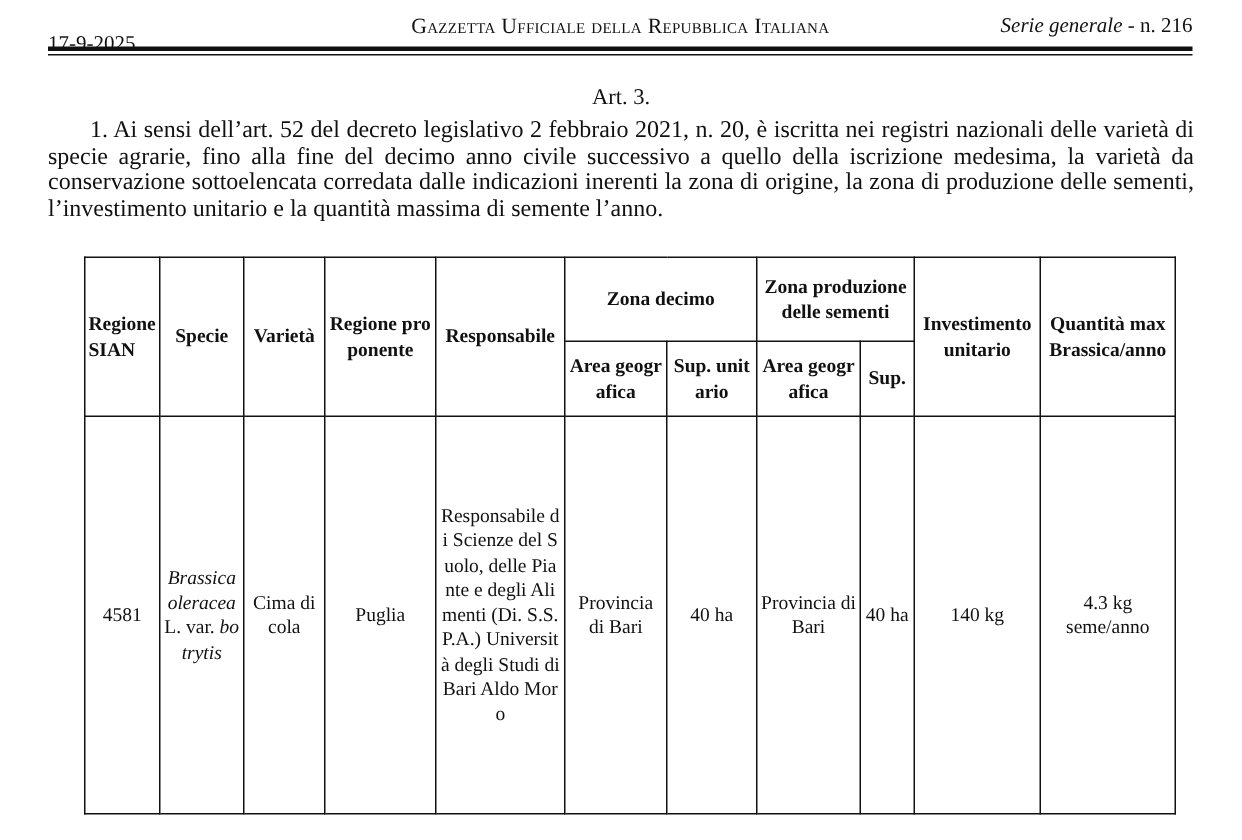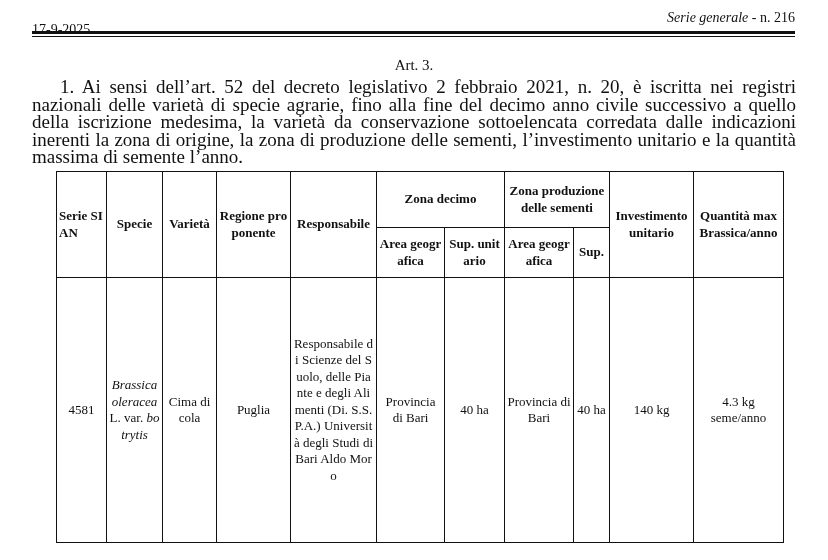--- a/index.html
+++ b/index.html
@@ -7,34 +7,35 @@
          font-family:"Liberation Serif", "DejaVu Serif", serif; color:#111; }
   .hdr { position:absolute; top:10px; left:32px; width:763px; height:20px; font-size:14px; }
   .hdr .date { position:absolute; left:0; top:0;margin-top:12px; }
   .hdr .title { position:absolute; left:0; right:0; text-align:center; top:0; font-variant:small-caps; letter-spacing:0.2px; font-size:14.5px; }
   .hdr .serie { position:absolute; right:0; top:0; }
   .hdr .serie i { font-style:italic; }
   .hdr .serie b { font-weight:normal; }
   .rule1 { position:absolute; top:31px; left:32px; width:763px; height:3px; background:#111; }
   .rule2 { position:absolute; top:36px; left:32px; width:763px; height:1px; background:#111; }
   .art { position:absolute; top:57px; left:0; width:828px; text-align:center; font-size:15px; }
-  .para { position:absolute; top:78px; left:32px; width:764px; font-size:19px; line-height:17.5px; text-align:justify; }
+  .para { position:absolute; top:78px; left:32px; width:764px; font-size:16px; line-height:17.5px; text-align:justify; }
   .para .indent { display:inline-block; width:28px; }
   table { position:absolute; top:171px; left:56px; border-collapse:collapse; table-layout:fixed; font-size:13px; }
   td, th { border:1px solid #111; text-align:center; vertical-align:middle; padding:0 2px; line-height:16.5px; word-break:break-all; overflow:hidden; }
   th { font-weight:bold; }
   th.left { text-align:left; }
   .body-row td { height:264px; }
   .it { font-style:italic;margin-top:29px; }
 </style>
 </head>
 <body>
 
 <div class="hdr">
   <span class="date">17-9-2025</span>
+  <span class="title">Gazzetta Ufficiale della Repubblica Italiana</span>
   <span class="serie"><i>Serie generale</i><span> - n. </span><b>216</b></span>
 </div>
 <div class="rule1"></div>
 <div class="rule2"></div>
 
 <div class="art">Art. 3.</div>
 <div class="para"><span class="indent"></span><span>1. Ai sensi dell’art. 52 del decreto legislativo 2 febbraio 2021, n. 20, è iscritta nei registri nazionali delle varietà di specie agrarie, fino alla fine del decimo anno civile successivo a quello della iscrizione medesima, la varietà da conservazione sottoelencata corredata dalle indicazioni inerenti la zona di origine, la zona di produzione delle sementi, l’investimento unitario e la quantità massima di semente l’anno.</span></div>
 
 <table>
   <colgroup>
@@ -45,21 +46,21 @@
     <col style="width:86px">
       <col style="width:68px">
       <col style="width:60px">
       <col style="width:69px">
     <col style="width:36px">
       <col style="width:84px">
       <col style="width:90px">
   </colgroup>
   <tbody>
       <tr style="height:56px">
-    <th rowspan="2" class="left">Serie SIAN</th>
+    <th rowspan="2" class="left">Regione SIAN</th>
     <th rowspan="2">Specie</th>
     <th rowspan="2">Varietà</th>
     <th rowspan="2">Regione proponente</th>
     <th rowspan="2">Responsabile</th>
     <th colspan="2">Zona decimo</th>
     <th colspan="2">Zona produzione delle sementi</th>
     <th rowspan="2">Investimento unitario</th>
     <th rowspan="2">Quantità max Brassica/anno</th>
   </tr>
   <tr style="height:50px">

